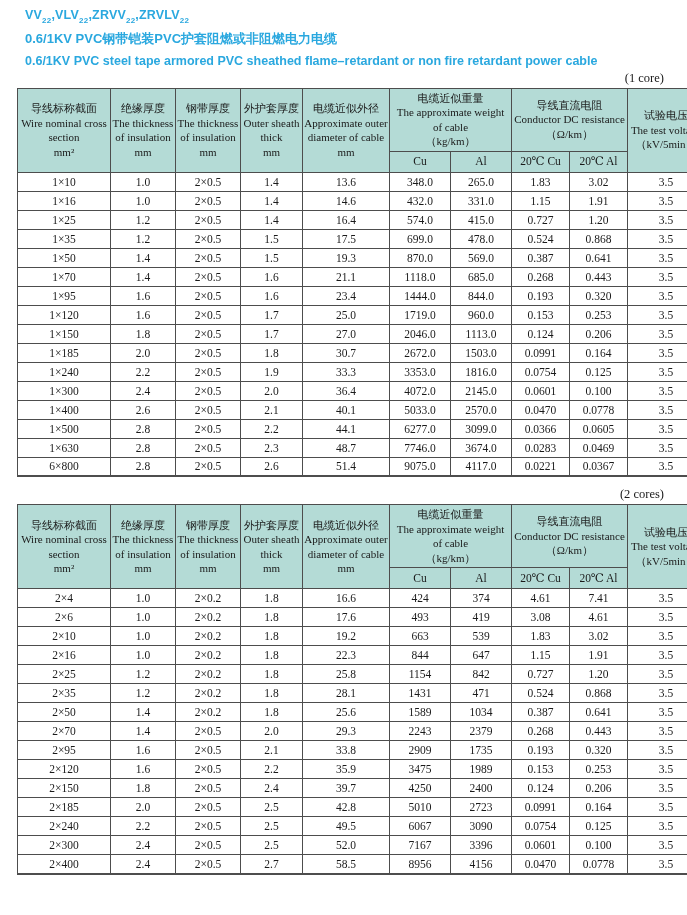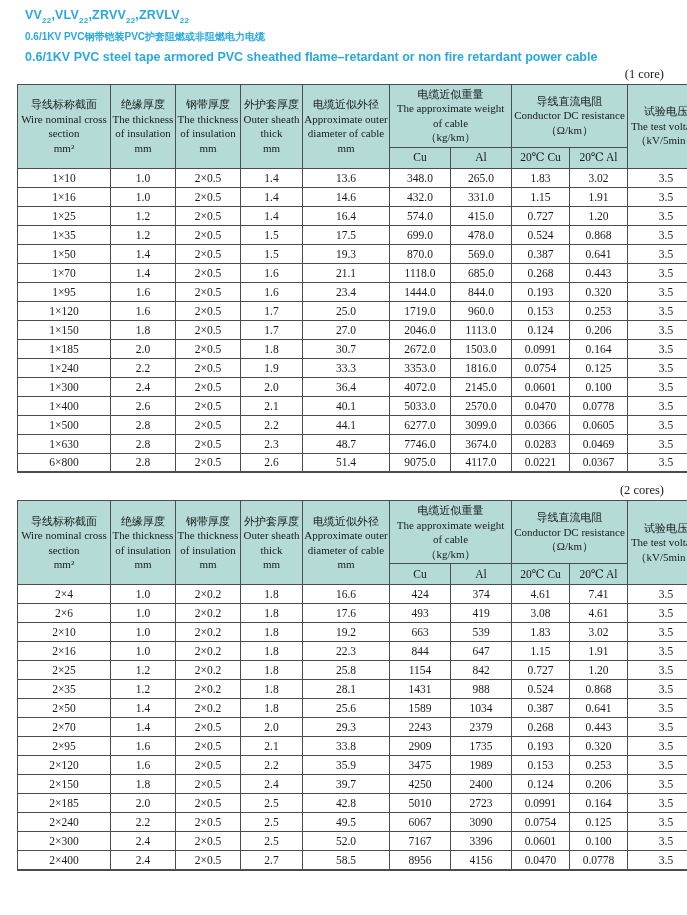--- a/index.html
+++ b/index.html
@@ -19,21 +19,21 @@
   }
   .page { width: 687px; padding: 0 17px; }
   .titles {
     padding: 8px 8px 0 8px;
     font-family: "Liberation Sans", "DejaVu Sans", sans-serif;
     font-weight: bold;
     color: var(--accent);
   }
   .model-line { font-size: 12.5px; letter-spacing: 0.2px; margin-bottom: 5px; }
   .model-line sub { font-size: 8px; }
-  .title-zh { font-size: 10px; margin-bottom: 6px; }
+  .title-zh { font-size: 13px; margin-bottom: 6px; }
   .title-en { font-size: 12.5px; }
   .core-label {
     text-align: right;
     font-size: 12.5px;
     padding: 3px 6px 2px 0;
     font-family: "Liberation Serif", "DejaVu Serif", serif;
     color: var(--text);
     margin-left: 8px;
   }
   table.spec {
@@ -468,21 +468,21 @@
             <td>1.20</td>
             <td>3.5</td>
           </tr>
           <tr>
             <td>2×35</td>
             <td>1.2</td>
             <td>2×0.2</td>
             <td>1.8</td>
             <td>28.1</td>
             <td>1431</td>
-            <td>988</td>
+            <td>471</td>
             <td>0.524</td>
             <td>0.868</td>
             <td>3.5</td>
           </tr>
           <tr>
             <td>2×50</td>
             <td>1.4</td>
             <td>2×0.2</td>
             <td>1.8</td>
             <td>25.6</td>

